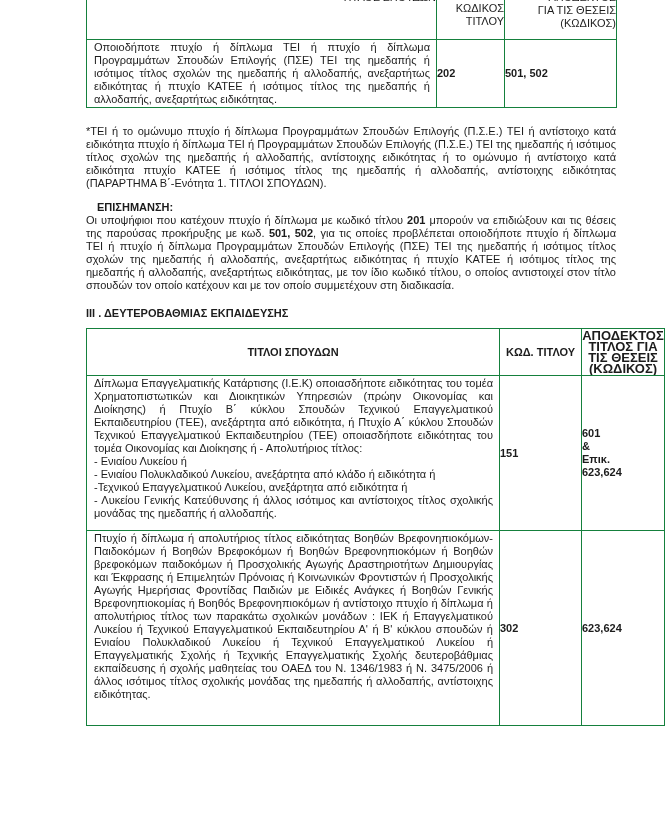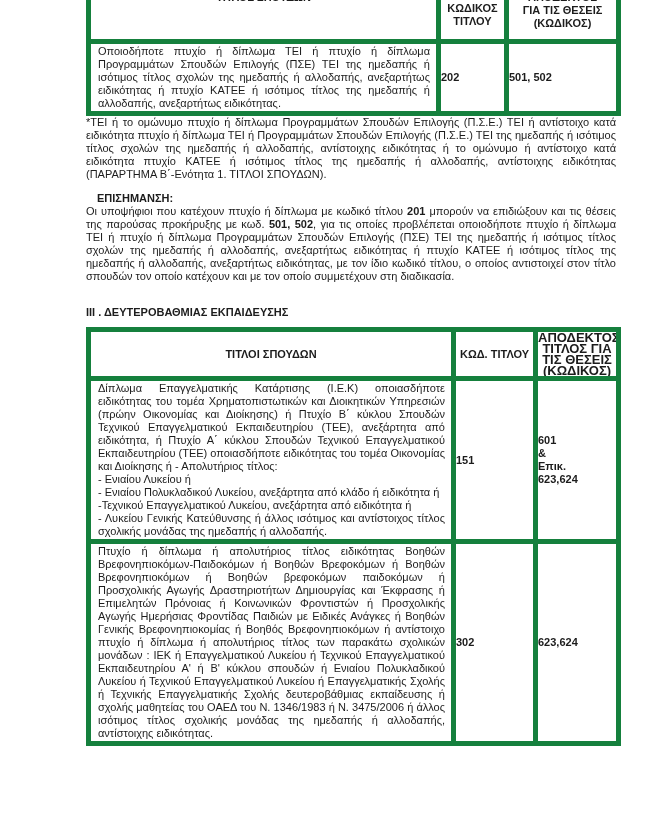--- a/index.html
+++ b/index.html
@@ -12,49 +12,49 @@
     font-family: "Liberation Sans", "DejaVu Sans", sans-serif;
     font-size: 11px;
     line-height: 13px;
     color: #1c1c1c;
     box-sizing: border-box;
     padding-left: 86px;
   }
   .content { width: 530px; }
 
   table { border-collapse: collapse; table-layout: fixed; width: 530px; }
-  td, th { border: 5px solid #15803d; padding: 0; box-sizing: border-box; font-weight: normal; }
+  td, th { border: 1px solid #15803d; padding: 0; box-sizing: border-box; font-weight: normal; }
 
   
   .t1 { margin-top: 0; }
   .t1 tr.hdr th { border-top: none; height: 31px; overflow: hidden; vertical-align: top; }
   .t1 .c1 { width: 350px; }
   .t1 .c2 { width: 68px; }
   .t1 .c3 { width: 112px; }
-  .hclip { position: relative; text-align: center; font-weight: bold; white-space: pre-line; }
+  .hclip { position: relative; text-align: right; font-weight: normal; white-space: pre-line; }
   .hclip.cut3 { top: -9px; }
   .hclip.cut1 { top: -9px; }
   .hclip.mid2 { top: 2px; }
 
   .cell-title { vertical-align: top; text-align: justify; padding: 1px 6px 1px 7px; }
   .cell-mid { vertical-align: middle; text-align: left; white-space: pre-line; font-weight: bold; }
   .r202 { height: 66px; }
   .r201 { height: 22px; }
 
   
-  .footnote { text-align: justify; }
+  .footnote { margin-top: 17px; text-align: justify; }
   .note-h { margin-top: 11px; font-weight: bold; padding-left: 11px; }
   .note-p { text-align: justify; }
   .note-p .b { font-weight: bold; }
-  .sec-h { margin-top: 23px; font-weight: bold; }
+  .sec-h { margin-top: 15px; font-weight: bold; }
 
   
   .t2 { margin-top: 8px; }
   .t2 tr.hdr th { height: 47px; vertical-align: middle; text-align: center; font-weight: bold; overflow: hidden; }
-  .t2 .c1 { width: 365px; margin-top: 16px; }
+  .t2 .c1 { width: 413px; margin-top: 16px; }
   .t2 .c2 { width: 82px; }
   .t2 .c3 { width: 83px; }
   .t2 .h3sm { font-size: 13px; line-height: 11px; white-space: pre-line; }
   .r301 { height: 155px; }
   .r302 { height: 195px; }
   .bullets div { text-align: justify; }
 </style>
 </head>
 <body>
 

